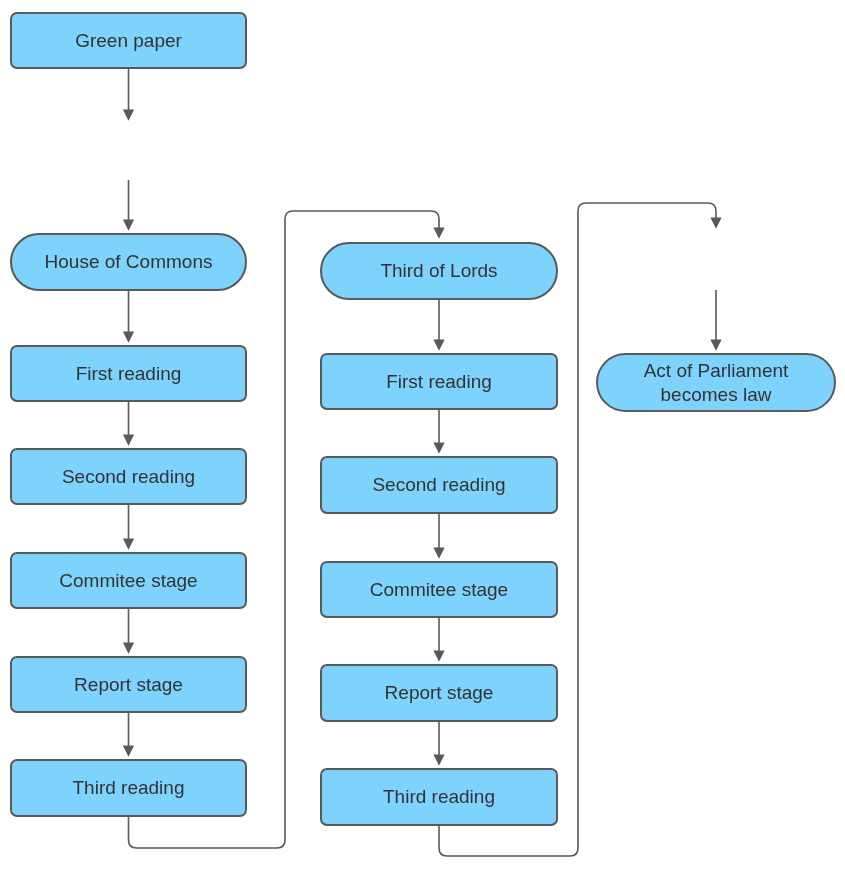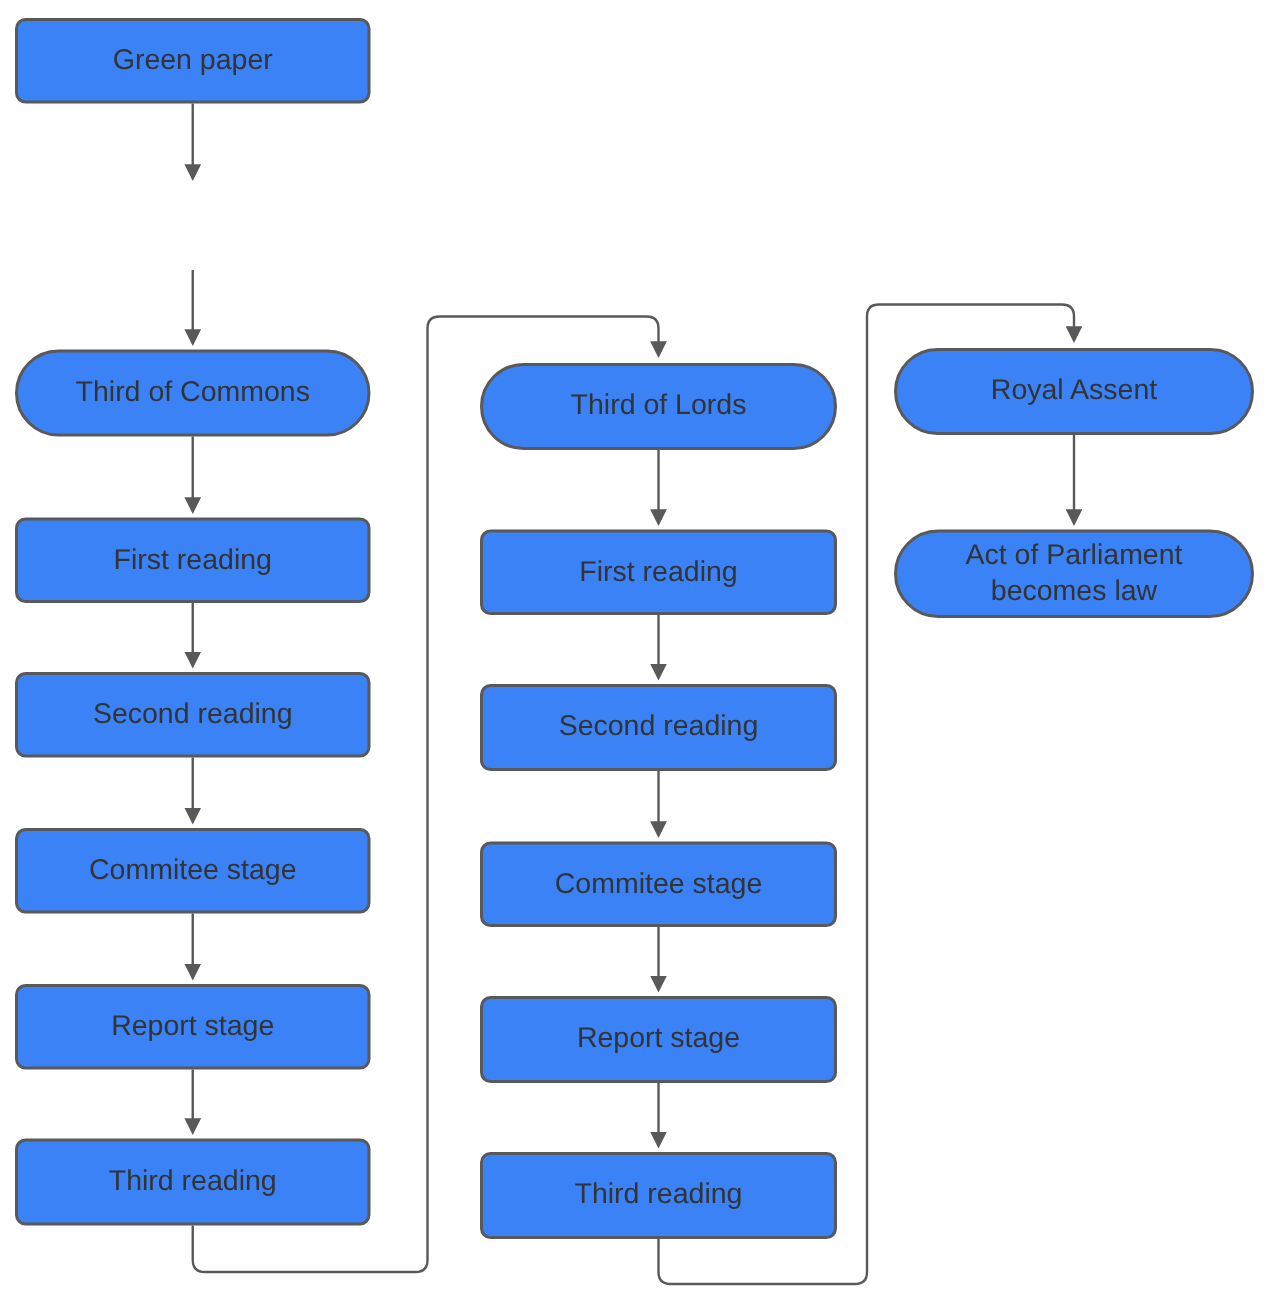--- a/index.html
+++ b/index.html
@@ -23,21 +23,21 @@
     height: 869px;
   }
   .edge {
     fill: none;
     stroke: #595959;
     stroke-width: 1.6;
   }
   .node {
     position: absolute;
     box-sizing: border-box;
-    background: #3b82f6;
+    background: #7dd3fc;
     border: 2px solid #595959;
     display: flex;
     align-items: center;
     justify-content: center;
     text-align: center;
     color: #333333;
     font-size: 19px;
     line-height: 1.22;
   }
   .rect { border-radius: 7px; }
@@ -77,21 +77,21 @@
 
     <path class="edge" d="M439 826 V848 Q439 856 447 856 H570 Q578 856 578 848 V211 Q578 203 586 203 H708 Q716 203 716 211 V227" marker-end="url(#arrow)"></path>
 
     <path class="edge" d="M716 290 V349" marker-end="url(#arrow)"></path>
   </svg>
 
   <div class="node rect col1" style="top:12px;height:57px">
     <span>Green paper</span>
   </div>
   <div class="node oval col1" style="top:233px;height:58px">
-    <span>Third of Commons</span>
+    <span>House of Commons</span>
   </div>
   <div class="node rect col1" style="top:345px;height:57px">
     <span>First reading</span>
   </div>
   <div class="node rect col1" style="top:448px;height:57px">
     <span>Second reading</span>
   </div>
   <div class="node rect col1" style="top:552px;height:57px">
     <span>Commitee stage</span>
   </div>
@@ -114,20 +114,17 @@
   <div class="node rect col2" style="top:561px;height:57px">
     <span>Commitee stage</span>
   </div>
   <div class="node rect col2" style="top:664px;height:58px">
     <span>Report stage</span>
   </div>
   <div class="node rect col2" style="top:768px;height:58px">
     <span>Third reading</span>
   </div>
 
-  <div class="node oval col3" style="top:232px;height:58px">
-    <span>Royal Assent</span>
-  </div>
   <div class="node oval col3 wrap-pad" style="top:353px;height:59px">
     <span>Act of Parliament becomes law</span>
   </div>
 
 </div>
 
 </body></html>

